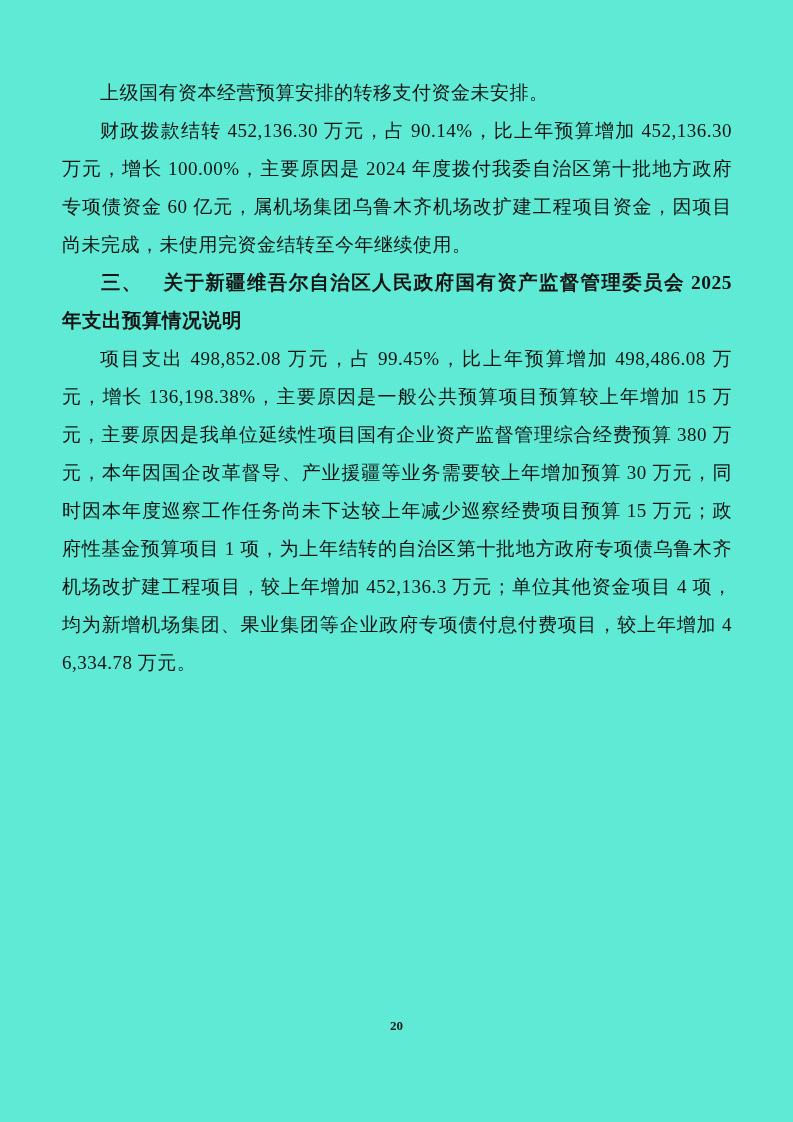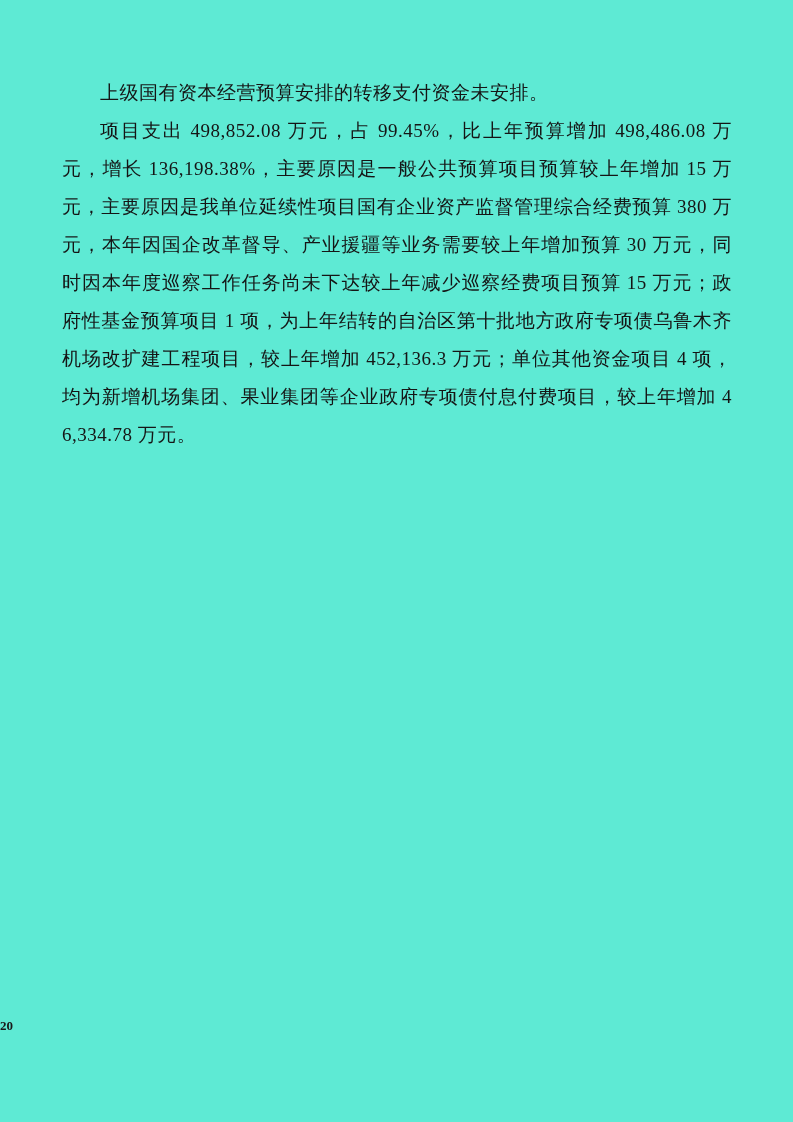--- a/index.html
+++ b/index.html
@@ -33,29 +33,31 @@
   }
   .content p.heading {
     font-weight: bold;
     font-size: 19.5px;
   }
   .page-number {
     position: absolute;
     top: 1016px;
     left: 0;
     width: 100%;
-    text-align: left;
+    text-align: center;
     font-size: 13px;
     font-weight: bold;
     line-height: 20px;
     color: #1a1a1a;
   }
 </style>
 </head>
 <body>
 
 <div class="page">
   <div class="content">
     <p>上级国有资本经营预算安排的转移支付资金未安排。</p>
+    <p>财政拨款结转 452,136.30 万元，占 90.14%，比上年预算增加 452,136.30 万元，增长 100.00%，主要原因是 2024 年度拨付我委自治区第十批地方政府专项债资金 60 亿元，属机场集团乌鲁木齐机场改扩建工程项目资金，因项目尚未完成，未使用完资金结转至今年继续使用。</p>
+    <p class="heading">三、　关于新疆维吾尔自治区人民政府国有资产监督管理委员会 2025 年支出预算情况说明</p>
     <p>项目支出 498,852.08 万元，占 99.45%，比上年预算增加 498,486.08 万元，增长 136,198.38%，主要原因是一般公共预算项目预算较上年增加 15 万元，主要原因是我单位延续性项目国有企业资产监督管理综合经费预算 380 万元，本年因国企改革督导、产业援疆等业务需要较上年增加预算 30 万元，同时因本年度巡察工作任务尚未下达较上年减少巡察经费项目预算 15 万元；政府性基金预算项目 1 项，为上年结转的自治区第十批地方政府专项债乌鲁木齐机场改扩建工程项目，较上年增加 452,136.3 万元；单位其他资金项目 4 项，均为新增机场集团、果业集团等企业政府专项债付息付费项目，较上年增加 46,334.78 万元。</p>
   </div>
   <div class="page-number">20</div>
 </div>
 
 </body></html>

